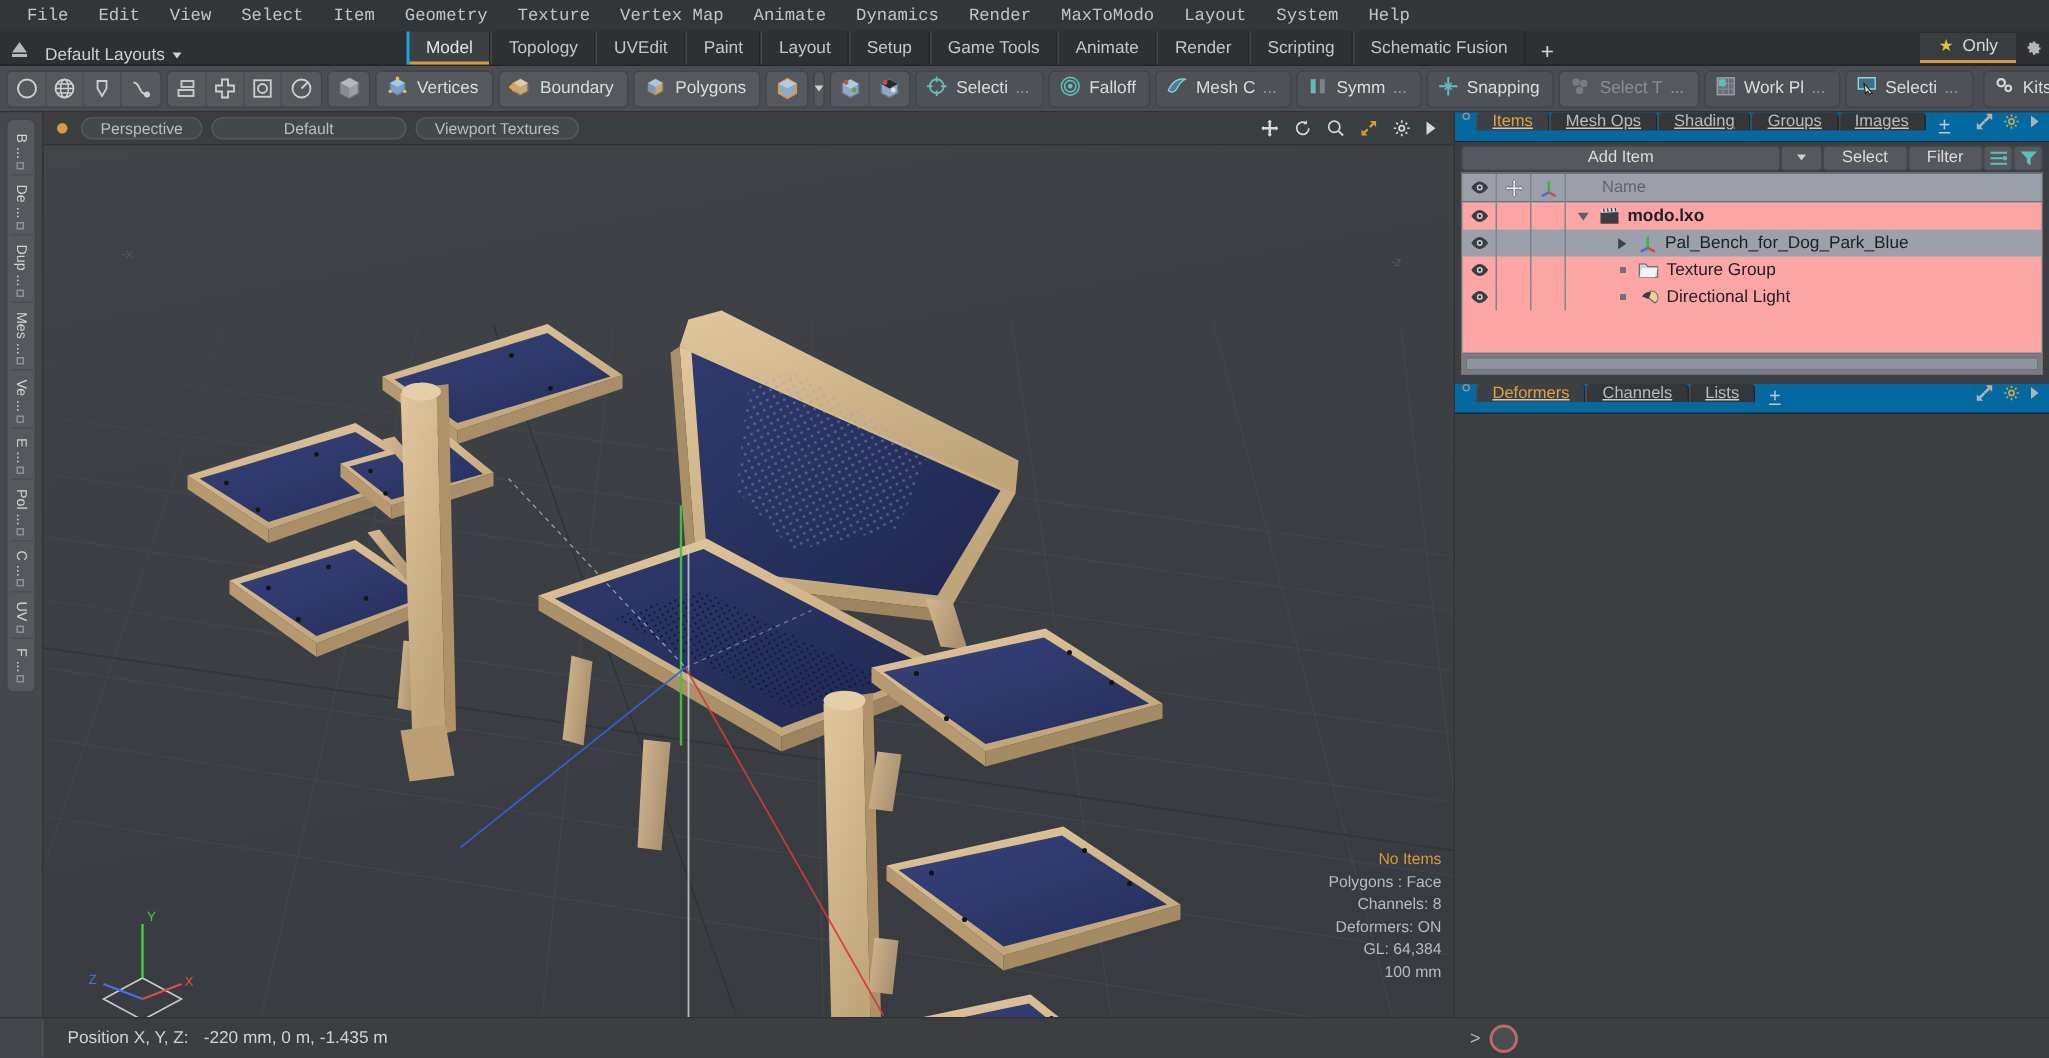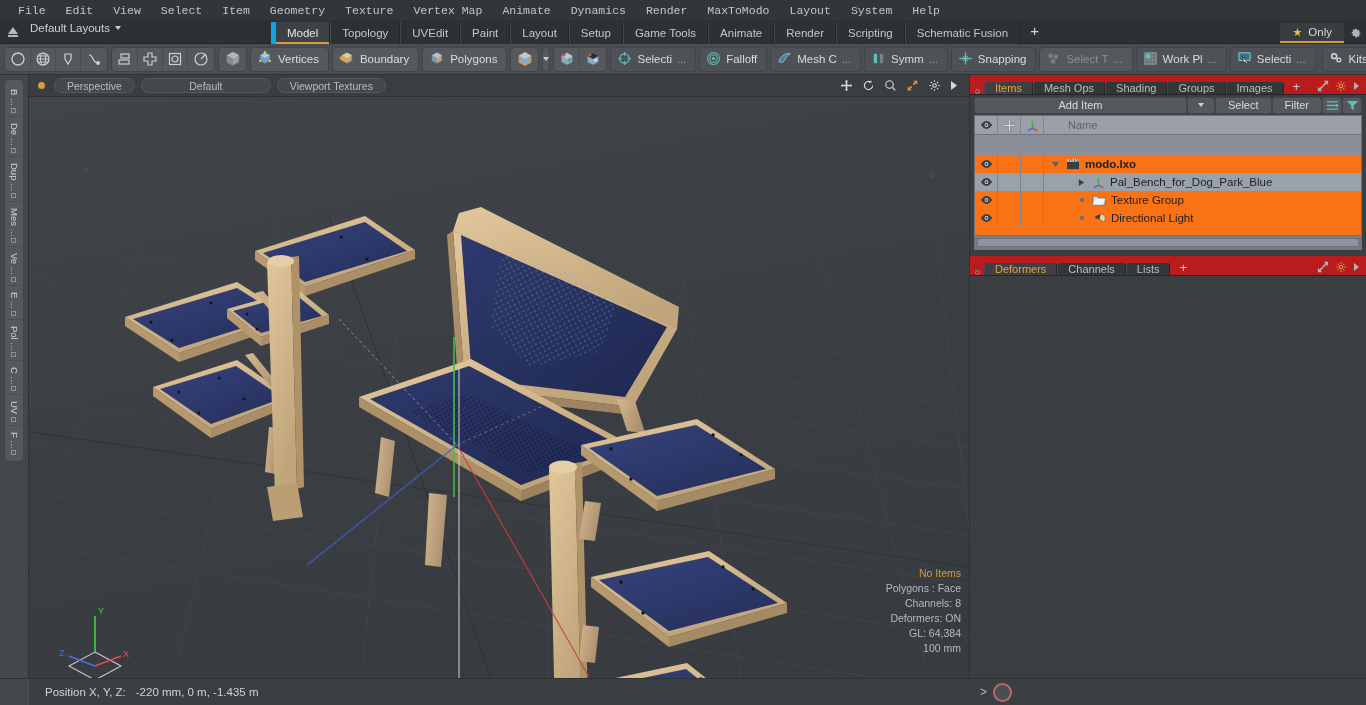--- a/index.html
+++ b/index.html
@@ -17,40 +17,40 @@
     height:22px; background:#333639; display:flex; align-items:center;
     padding-left:8px; border-bottom:1px solid #2b2e30;font-family:Liberation Mono, monospace;
   }
   .menubar .mi {
     padding:2px 10px; color:#c4c4c4; font-size:11.5px; white-space:nowrap;
     line-height:16px;
   }
 
   
   .layoutbar {
-    height:22px; background:#2e3134; display:flex; align-items:flex-start;
+    height:22px; background:#2e3134; display:flex; align-items:flex-end;
     border-bottom:1px solid #232628; position:relative;
   }
   .lb-home {
     width:26px; height:20px; display:flex; align-items:center; justify-content:center;
   }
   .lb-home .tri { width:0;height:0;border-left:5px solid transparent;border-right:5px solid transparent;border-bottom:7px solid #b9b9b9; }
   .lb-home .bar { width:10px;height:2px;background:#b9b9b9;margin-top:1px; }
   .lb-layouts {
     color:#cfcfcf; font-size:11.5px; padding:0 10px 0 4px; display:flex; align-items:center; gap:5px;
   }
   .caret-dn { width:0;height:0;border-left:3.5px solid transparent;border-right:3.5px solid transparent;border-top:4px solid #cfcfcf; }
   .lb-tabs { display:flex; align-items:stretch; height:22px; margin-left:140px; }
   .lb-tab {
     padding:0 11px; display:flex; align-items:center; justify-content:center;
     color:#c6c6c6; font-size:11.5px; border-right:1px solid #232628;
     border-left:1px solid #44484b;
     background:#2e3134; position:relative; white-space:nowrap;
   }
-  .lb-tab:first-child { border-left:5px solid #0ea5e9; }
+  .lb-tab:first-child { border-left:2px solid #0ea5e9; }
   .lb-tab.active { background:#3d4145; color:#e4e4e4; }
   .lb-tab.active:after {
     content:''; position:absolute; left:0; right:0; bottom:0; height:2px; background:#d79b3a;
   }
   .lb-plus { color:#d6d6d6; font-size:15px; padding:0 10px; display:flex;align-items:center; }
   .lb-right { margin-left:auto; display:flex; align-items:center; height:22px; }
   .only-btn {
     display:flex;align-items:center;gap:6px;padding:0 12px;height:20px;
     background:#3a3d40; color:#d8d8d8; font-size:11.5px;
     border-bottom:2px solid #d79b3a; position:relative;
@@ -121,22 +121,22 @@
 
   .vp-stats {
     position:absolute; right:8px; bottom:22px; text-align:right;
     font-size:10.5px; color:#b7bbbe; line-height:15px;
   }
   .vp-stats .hl { color:#d79b3a; }
 
   
   .rightcol { width:396px; background:#3b3f42; display:flex; flex-direction:column; }
   .panel-tabs {
-    height:20px; background:#b91c1c; display:flex; align-items:flex-end;
-    border-bottom:1px solid #232628; position:relative;
+    height:20px; background:#0369a1; display:flex; align-items:flex-start;
+    border-bottom:1px solid #232628; position:relative;text-decoration:underline;
   }
   .pt-dot { width:14px; display:flex;align-items:center;justify-content:center; }
   .pt-dot i { width:5px;height:5px;border-radius:50%;border:1px solid #8b8f93; display:block; }
   .ptab {
     padding:0 10px; display:flex;align-items:center; font-size:11px; color:#bcbcbc;
     background:#34373a; border-left:1px solid #454a4e; border-right:1px solid #232628;
     border-top-left-radius:3px;border-top-right-radius:3px;
   }
   .ptab.active { background:#3d4145; color:#e0a33f; }
   .ptab-plus { padding:0 9px; display:flex;align-items:center;color:#c9c9c9;font-size:13px; }
@@ -165,21 +165,21 @@
 
   .tree {
     margin:0 4px 4px 4px; background:#8a8f99; border:1px solid #6d727b;
     flex:0 0 auto; height:135px; display:flex; flex-direction:column;
   }
   .tree-head { height:19px; background:#9aa0aa; display:flex; align-items:center;
                border-bottom:1px solid #6d727b; }
   .th-col { width:23px; height:19px; display:flex;align-items:center;justify-content:center;
             border-right:1px solid #7f848e; }
   .th-name { flex:1; padding-left:24px; color:#5e636b; font-size:11px; }
-  .tree-body { flex:1; background:#f97316; position:relative;margin-top:20px; }
+  .tree-body { flex:1; background:#fca5a5; position:relative; }
   .trow { height:18px; display:flex; align-items:center; }
   .trow.sel { background:#9ba1ab; }
   .tr-eye { width:23px;height:18px;display:flex;align-items:center;justify-content:center;
             border-right:1px solid #7f848e; }
   .tr-c { width:23px;height:18px;border-right:1px solid #7f848e; }
   .tr-lbl { display:flex; align-items:center; gap:5px; font-size:11.5px; color:#1c1f23; }
   .tr-lbl.bold { font-weight:bold; }
   .tree-foot { height:14px; background:#777c85; border-top:1px solid #6d727b;
                display:flex;align-items:center; }
   .tf-bar { height:9px; margin:0 2px; background:#8d929c; border:1px solid #6d727b; flex:1; }

